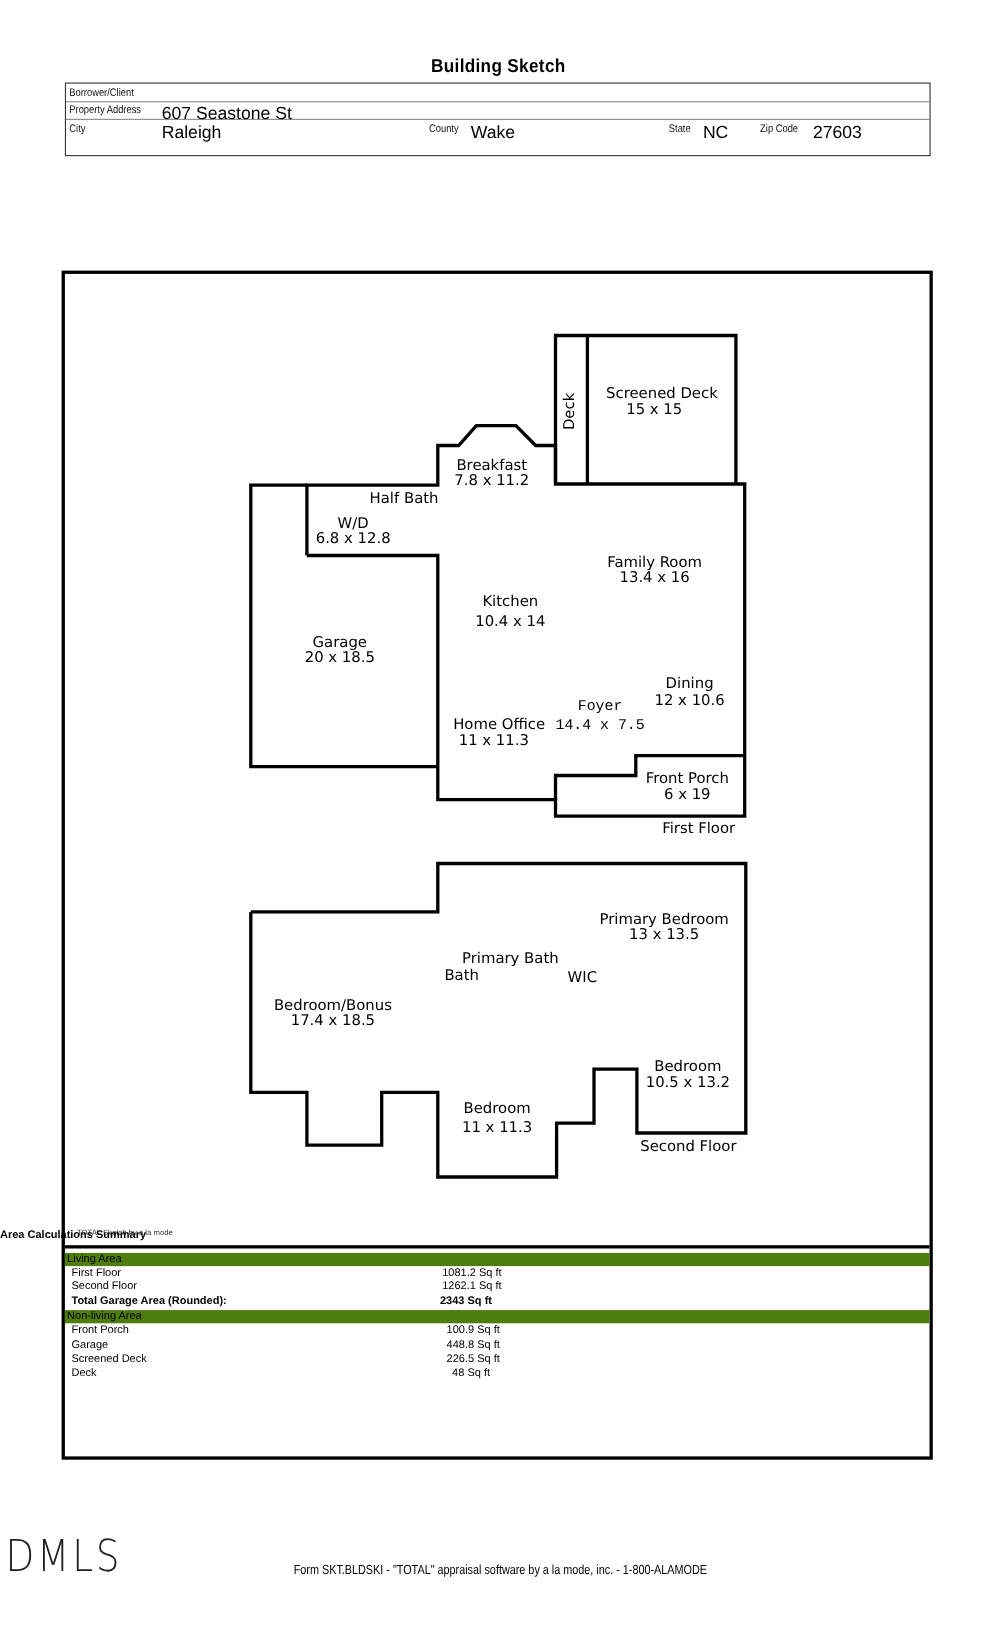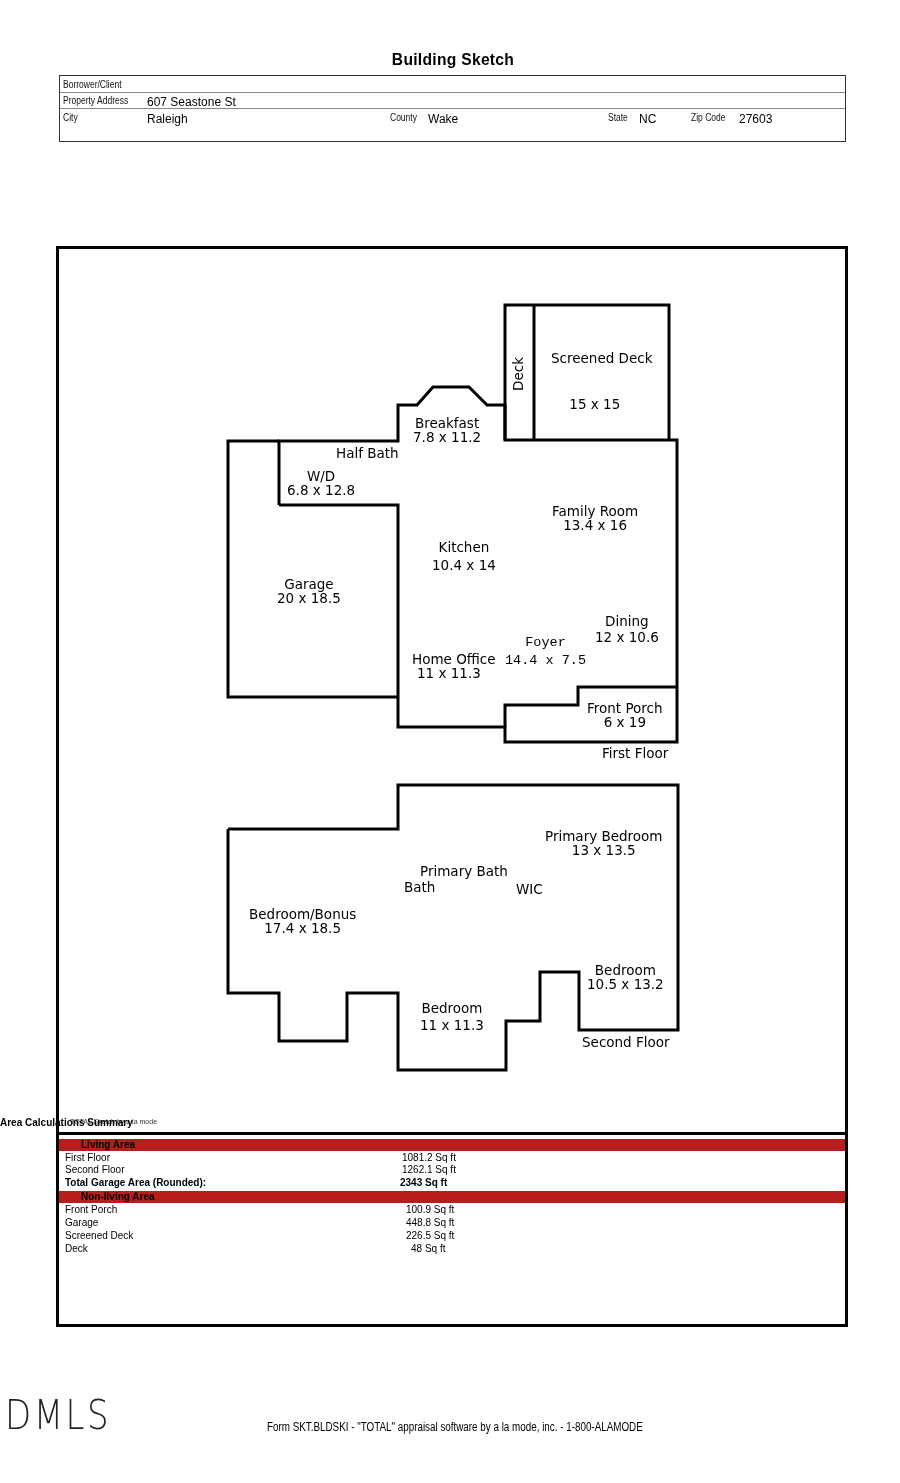--- a/index.html
+++ b/index.html
@@ -2,28 +2,28 @@
 <html><head>
 <meta charset="utf-8">
 <style>
   html, body { margin:0; padding:0; background:#fff; }
   body { width:900px; height:1483px; position:relative; overflow:hidden; font-family:"Liberation Sans", sans-serif; color:#000; }
   .title { position:absolute; left:0; width:906px; top:50px; text-align:center; font-family:"Liberation Sans", sans-serif; font-weight:bold; font-size:17px; letter-spacing:0.3px; transform:scaleX(0.92); }
   .hdr { position:absolute; left:59px; top:75px; width:787px; height:67px; border:1.5px solid #333; box-sizing:border-box; }
   .hdr-row { position:absolute; left:0; right:0; height:16px; border-bottom:1px solid #888; font-size:12px; }
   .hdr-row:last-child { border-bottom:none; }
   .hdr-lbl { position:absolute; font-size:10px; transform:scaleX(0.85); transform-origin:left; top:3px; color:#111; }
-  .hdr-val { position:absolute; font-size:12px; top:3px; }
+  .hdr-val { position:absolute; font-size:16px; top:3px; }
   .sheet { position:absolute; left:56px; top:246px; width:792px; height:1081px; border:3px solid #000; box-sizing:border-box; }
   svg.plan { position:absolute; left:0; top:0; }
   .lbl { position:absolute; font-family:"DejaVu Sans", sans-serif; font-size:13.5px; line-height:14px; text-align:center; white-space:nowrap; }
   .small { position:absolute; font-size:7px; color:#333; }
   .sum-title { position:absolute; left:0; width:900px; top:1117px; text-align:left; font-size:10px; font-weight:bold; }
   .sum { position:absolute; left:59px; top:1132px; width:786px; height:192px; border-top:3px solid #000; }
-  .sum-band { position:absolute; left:0; right:0; height:12px; background:#b91c1c; font-size:10px; font-weight:bold; padding-left:22px; line-height:12px; }
+  .sum-band { position:absolute; left:0; right:0; height:12px; background:#4d7c0f; font-size:10px; font-weight:normal; padding-left:2px; line-height:12px; }
   .sum-row { position:absolute; left:6px; font-size:10px; line-height:12px; }
   .sum-val { position:absolute; font-size:10px; line-height:12px; }
   .bold { font-weight:bold; }
   .dmls { position:absolute; left:5px; top:1392px; font-size:40px; font-weight:100; letter-spacing:3px; color:#222; font-family:"DejaVu Sans", sans-serif; transform:scaleX(0.85); transform-origin:left; -webkit-text-stroke:0; }
   .footer { position:absolute; left:267px; top:1420px; font-size:12px; transform:scaleX(0.82); transform-origin:left; }
 </style>
 </head>
 <body>
 
 <div class="title">Building Sketch</div>
@@ -61,21 +61,21 @@
     <line x1="534" y1="305" x2="534" y2="440"></line>
 
     <polyline points="505,727 505,705 578,705 578,687 677,687"></polyline>
 
     <polyline points="228,829 398,829 398,785 678,785 678,1030 579,1030 579,972 540,972 540,1021 506,1021 506,1070 398,1070 398,993 347,993 347,1041 279,1041 279,993 228,993 228,829"></polyline>
   </g>
 </svg>
 
 <div class="lbl" style="left:551px; top:351px;">
   <div>Screened Deck</div>
-  <div style="margin-left:-14px;margin-top:32px;">15 x 15</div>
+  <div style="margin-left:-14px;">15 x 15</div>
 </div>
 <div class="lbl" style="left:498px; top:367px; transform:rotate(-90deg); width:40px;">Deck</div>
 <div class="lbl" style="left:413px; top:416px;">
   <div>Breakfast</div>
   <div>7.8 x 11.2</div>
 </div>
 <div class="lbl" style="left:336px; top:446px;">Half Bath</div>
 <div class="lbl" style="left:287px; top:469px;">
   <div>W/D</div>
   <div>6.8 x 12.8</div>

